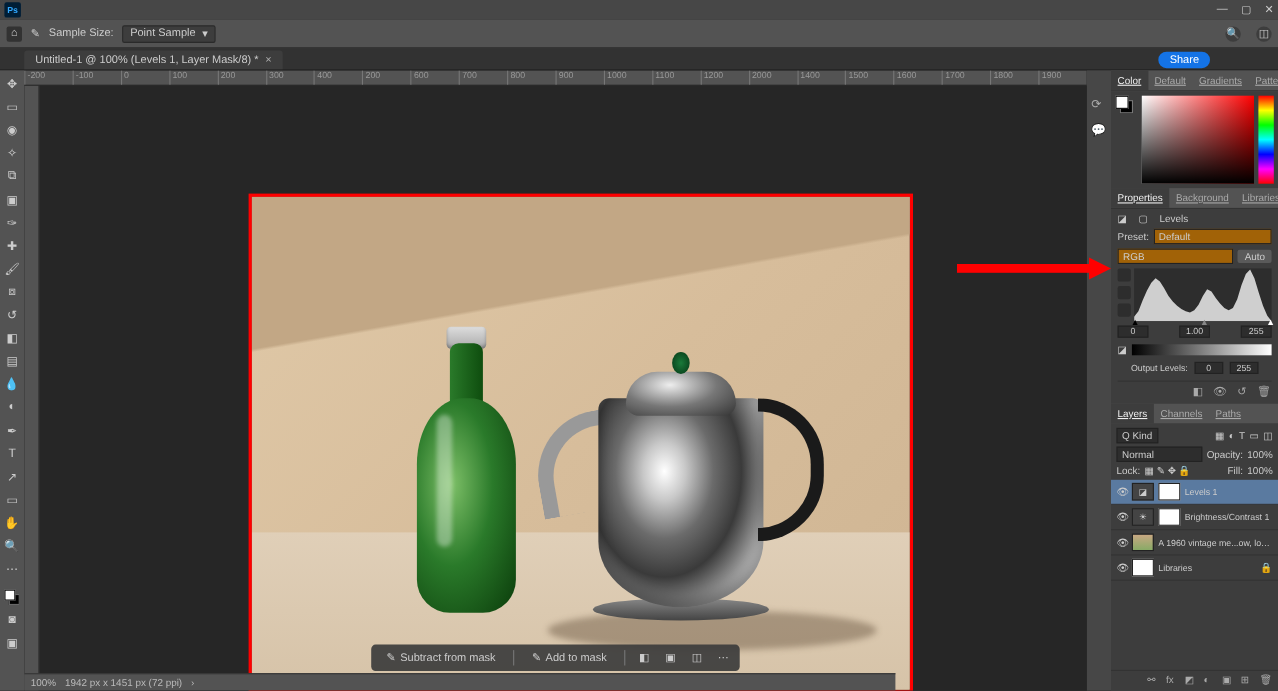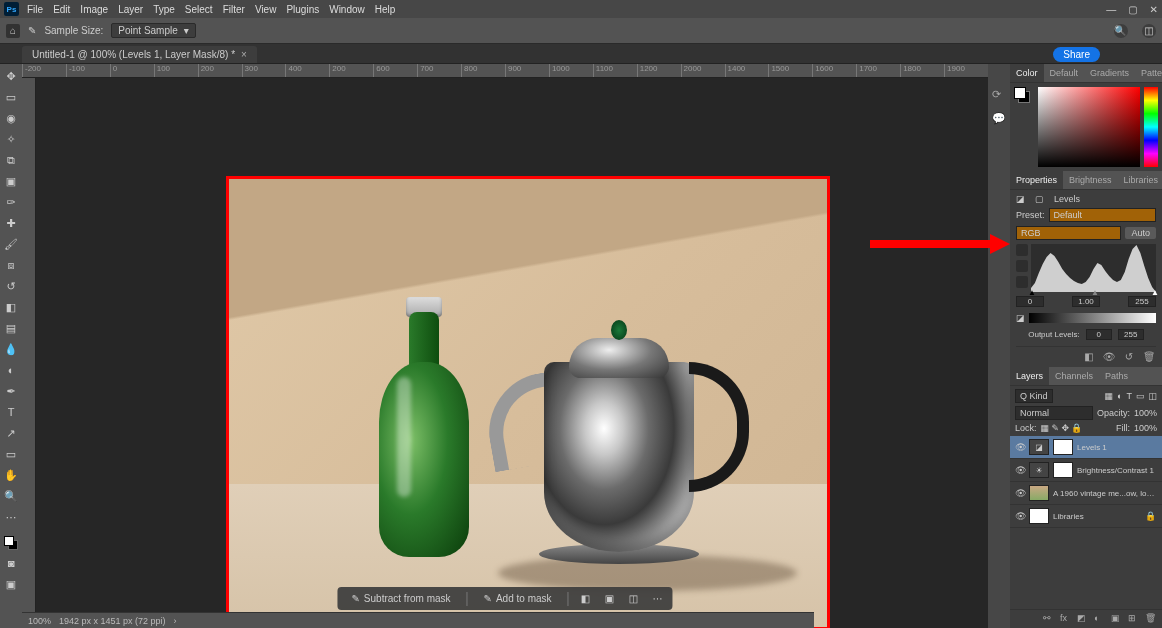--- a/index.html
+++ b/index.html
@@ -58,21 +58,21 @@
 .maskbar { position:absolute; left:50%; bottom:18px; transform:translateX(-50%); background:rgba(60,60,60,0.92); border-radius:4px; padding:4px 8px; display:flex; gap:10px; align-items:center; font-size:10px;}
 .maskbar .btn { display:flex; gap:4px; align-items:center; padding:2px 6px; cursor:pointer;}
 .maskbar .sep { width:1px; height:14px; background:#777;}
 .maskbar .ic { width:14px; height:14px; display:flex; align-items:center; justify-content:center;}
 
 .rstrip { width:22px; background:#474747; display:flex; flex-direction:column; align-items:center; padding-top:24px; gap:10px;}
 .rstrip .ic { width:14px; height:14px; color:#aaa; font-size:11px;}
 
 .rpanels { width:152px; background:#535353; display:flex; flex-direction:column; }
 .panel-tabs { display:flex; font-size:9px; border-bottom:1px solid #333; }
-.panel-tabs div { padding:4px 6px; color:#aaa;}
+.panel-tabs div { padding:4px 6px; color:#aaa;text-decoration:underline;}
 .panel-tabs div.active { color:#eee; background:#3d3d3d;}
 
 .color-panel { height:88px; background:#3d3d3d; position:relative; display:flex; }
 .color-panel .sw { width:16px; height:16px; margin:4px; position:relative;}
 .color-panel .sw .fg{width:12px;height:12px;background:#fff;border:1px solid #000;position:absolute;}
 .color-panel .sw .bg{width:12px;height:12px;background:#000;border:1px solid #777;position:absolute;left:4px;top:4px;}
 .color-panel .field { flex:1; margin:4px; background:linear-gradient(to top, #000, transparent), linear-gradient(to right, #fff, #ff0000);}
 .color-panel .hue { width:14px; margin:4px 4px 4px 0; background:linear-gradient(#ff0000,#ffff00,#00ff00,#00ffff,#0000ff,#ff00ff,#ff0000);}
 
 .props { background:#3d3d3d; padding:4px 6px; font-size:9px; display:flex; flex-direction:column; gap:4px; flex:0 0 auto;}
@@ -114,33 +114,20 @@
 
 .arrow { position:absolute; left:870px; top:234px; width:140px; height:20px; pointer-events:none; z-index:100;}
 .arrow .shaft { position:absolute; left:0; top:6px; width:120px; height:8px; background:#ff0000;}
 .arrow .head { position:absolute; right:0; top:0; width:0;height:0; border-left:20px solid #ff0000; border-top:10px solid transparent; border-bottom:10px solid transparent;}
 </style>
 </head>
 <body>
 
 <div class="titlebar">
   <div class="ps">Ps</div>
-  <div class="menus">
-    <span>File</span>
-    <span>Edit</span>
-    <span>Image</span>
-    <span>Layer</span>
-    <span>Type</span>
-    <span>Select</span>
-    <span>Filter</span>
-    <span>View</span>
-    <span>Plugins</span>
-    <span>Window</span>
-    <span>Help</span>
-  </div>
   <div class="wincontrols">
     <span>—</span>
     <span>▢</span>
     <span>✕</span>
   </div>
 </div>
 
 <div class="optbar">
   <div class="home">⌂</div>
   <span>✎</span>
@@ -284,21 +271,21 @@
       <div class="sw">
           <div class="bg"></div>
           <div class="fg"></div>
         </div>
       <div class="field"></div>
       <div class="hue"></div>
     </div>
 
     <div class="panel-tabs">
       <div class="active">Properties</div>
-      <div>Brightness</div>
+      <div>Background</div>
       <div>Libraries</div>
     </div>
     <div class="props">
       <div class="row"><span>◪</span>&nbsp;<span>▢</span>&nbsp;<span>Levels</span></div>
       <div class="row">
           <span>Preset:</span>
           <div class="sel">Default</div>
         </div>
       <div class="row">
           <div class="sel" style="flex:1">RGB</div>

